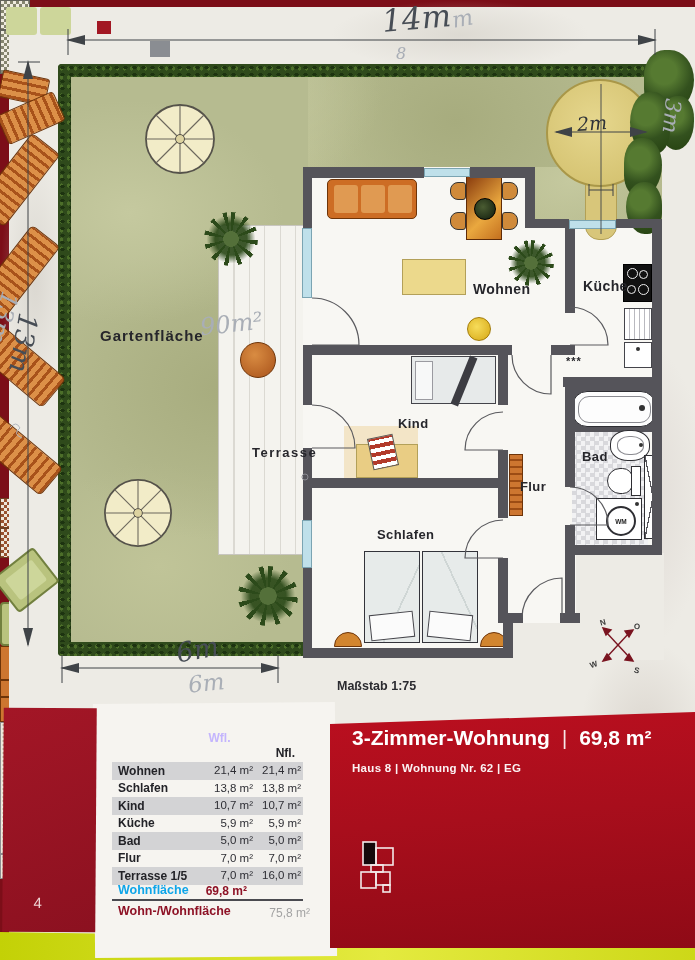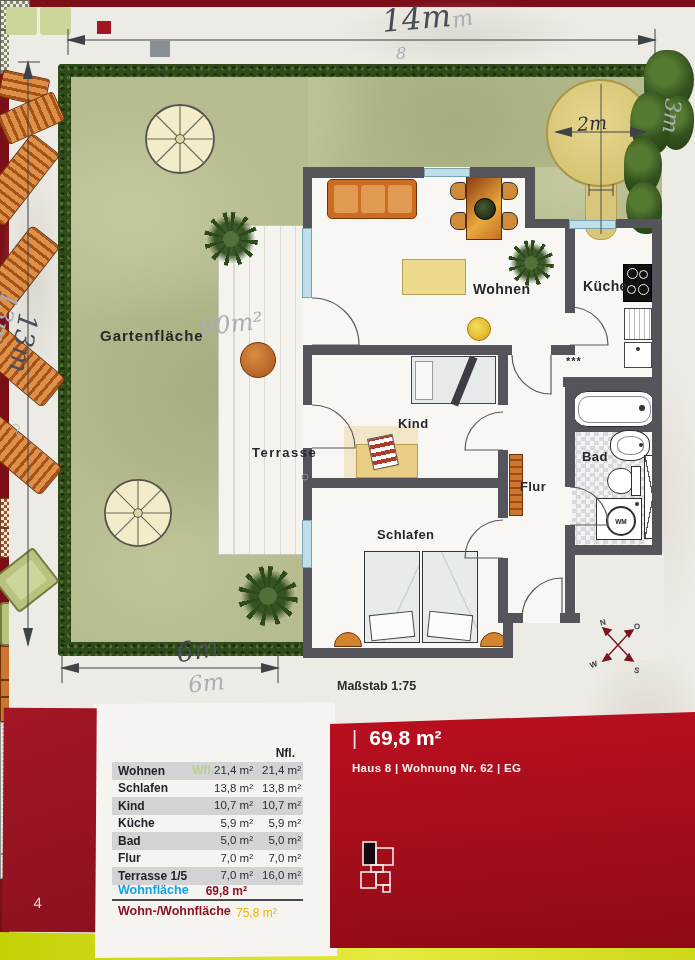--- a/index.html
+++ b/index.html
@@ -305,35 +305,36 @@
   <div class="a" style="left:0px;top:924px;width:695px;height:36px;background:linear-gradient(90deg,#c3d106,#e4ea3f 55%,#cdd818);clip-path:polygon(0 22%,100% 52%,100% 100%,0 100%);"></div>
 
   <div class="a" style="left:94px;top:703px;width:242px;height:254px;background:#f6f4f0;transform:rotate(-0.5deg);"></div>
 
   <div class="a" style="left:3px;top:708px;width:93px;height:224px;background:linear-gradient(160deg,#a31626,#8c1120);transform:rotate(0.4deg);">
     <span style="position:absolute;left:31px;top:186px;font:500 15px 'Liberation Sans',sans-serif;color:#f0d6d6;">4</span>
   </div>
 
   <div class="a" style="left:330px;top:710px;width:365px;height:238px;background:linear-gradient(175deg,#bb0f1f,#a80e1c 45%,#8f0a16);clip-path:polygon(0 14px,100% 2px,100% 100%,0 100%);">
     <div style="position:absolute;left:22px;top:16px;display:flex;align-items:baseline;gap:12px;color:#fff;">
+      <span style="font:700 21px 'Liberation Sans',sans-serif;">3-Zimmer-Wohnung</span>
       <span style="font:400 20px 'Liberation Sans',sans-serif;opacity:.9;">|</span>
       <span style="font:700 21px 'Liberation Sans',sans-serif;">69,8 m²</span>
     </div>
     <span style="position:absolute;left:22px;top:52px;font:700 11.5px 'Liberation Sans',sans-serif;color:rgba(255,255,255,.95);letter-spacing:.3px;">Haus 8  |  Wohnung Nr. 62  |  EG</span>
     <svg style="position:absolute;left:28px;top:130px;" width="42" height="56" viewBox="0 0 42 56" fill="none" stroke="#f3e9e9" stroke-width="1.6">
       <rect x="5" y="2" width="13" height="23" fill="#15090b"></rect>
       <rect x="18" y="8" width="17" height="17"></rect>
       <rect x="13" y="25" width="12" height="7"></rect>
       <rect x="3" y="32" width="15" height="16"></rect>
       <rect x="18" y="32" width="14" height="13"></rect>
       <rect x="25" y="45" width="7" height="7"></rect>
     </svg>
   </div>
 
-  <span class="a" style="left:192px;top:763px;width:55px;text-align:left;font:700 12px 'Liberation Sans',sans-serif;color:#bef264;">Wfl.</span>
+  <span class="a" style="left:192px;top:731px;width:55px;text-align:center;font:700 12px 'Liberation Sans',sans-serif;color:#c4b5fd;">Wfl.</span>
   <span class="a" style="left:247px;top:746px;width:48px;text-align:right;font:700 12px 'Liberation Sans',sans-serif;color:#232328;">Nfl.</span>
   <div class="a" style="left:112px;top:762px;">
       <div class="tbl-row stripe">
         <span class="tbl-label">Wohnen</span>
         <span class="tbl-wfl">21,4 m²</span>
         <span class="tbl-nfl">21,4 m²</span>
       </div>
       <div class="tbl-row">
         <span class="tbl-label">Schlafen</span>
         <span class="tbl-wfl">13,8 m²</span>
@@ -363,15 +364,15 @@
         <span class="tbl-label">Terrasse 1/5</span>
         <span class="tbl-wfl">7,0 m²</span>
         <span class="tbl-nfl">16,0 m²</span>
       </div>
     </div>
 
   <span class="a" style="left:118px;top:883px;font:700 12.5px 'Liberation Sans',sans-serif;color:#0ea5e9;">Wohnfläche</span>
   <span class="a" style="left:192px;top:884px;width:55px;text-align:right;font:700 12px 'Liberation Sans',sans-serif;color:#8e1226;">69,8 m²</span>
   <div class="a" style="left:112px;top:899px;width:191px;height:1.5px;background:#4a4a50;"></div>
   <span class="a" style="left:118px;top:904px;font:700 12.5px 'Liberation Sans',sans-serif;color:#8e1226;">Wohn-/Wohnfläche</span>
-  <span class="a" style="left:236px;top:906px;width:48px;font:500 12px 'Liberation Sans',sans-serif;color:#eab308;">75,8 m²</span>
+  <span class="a" style="left:262px;top:906px;width:48px;text-align:right;font:500 12px 'Liberation Sans',sans-serif;color:#a3a3a3;">75,8 m²</span>
 
 </div>
 
 </body></html>

